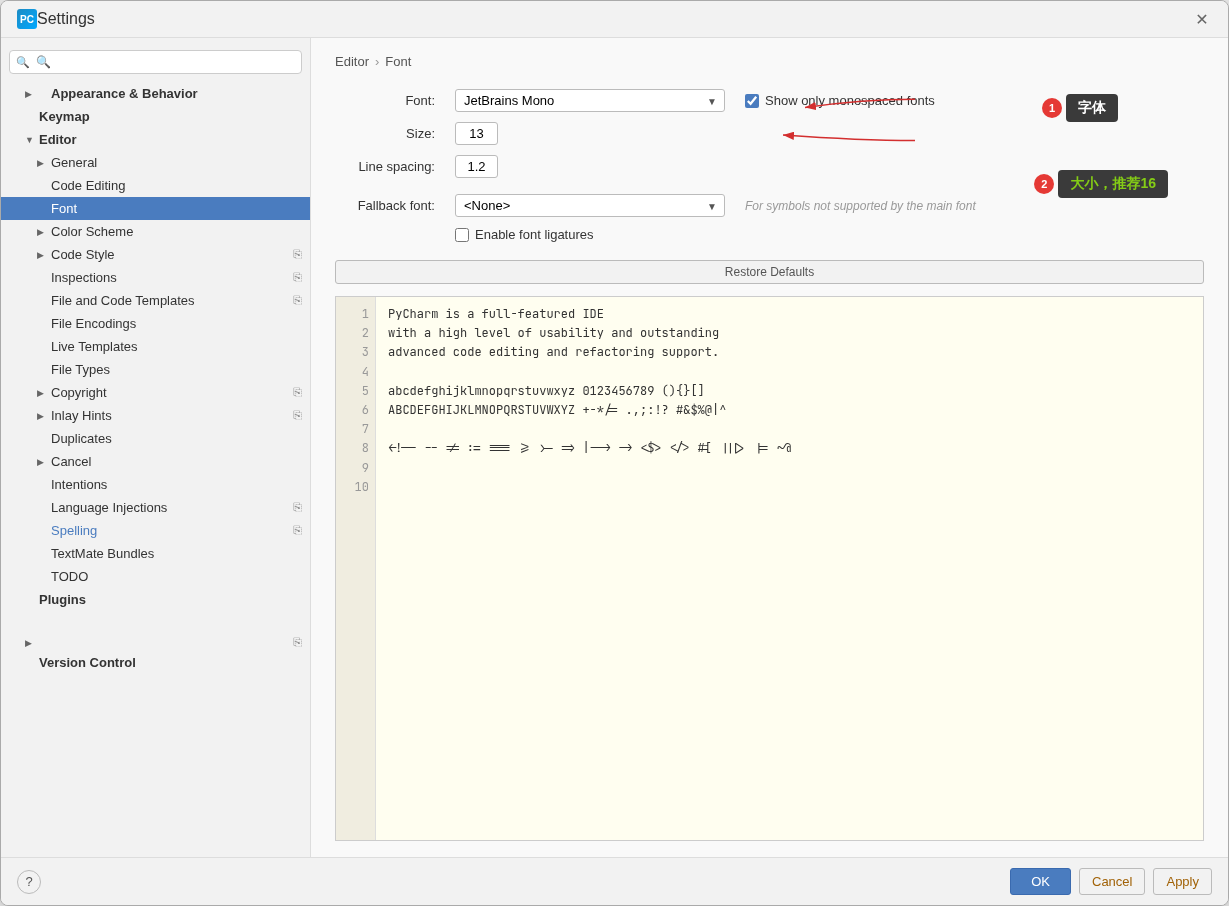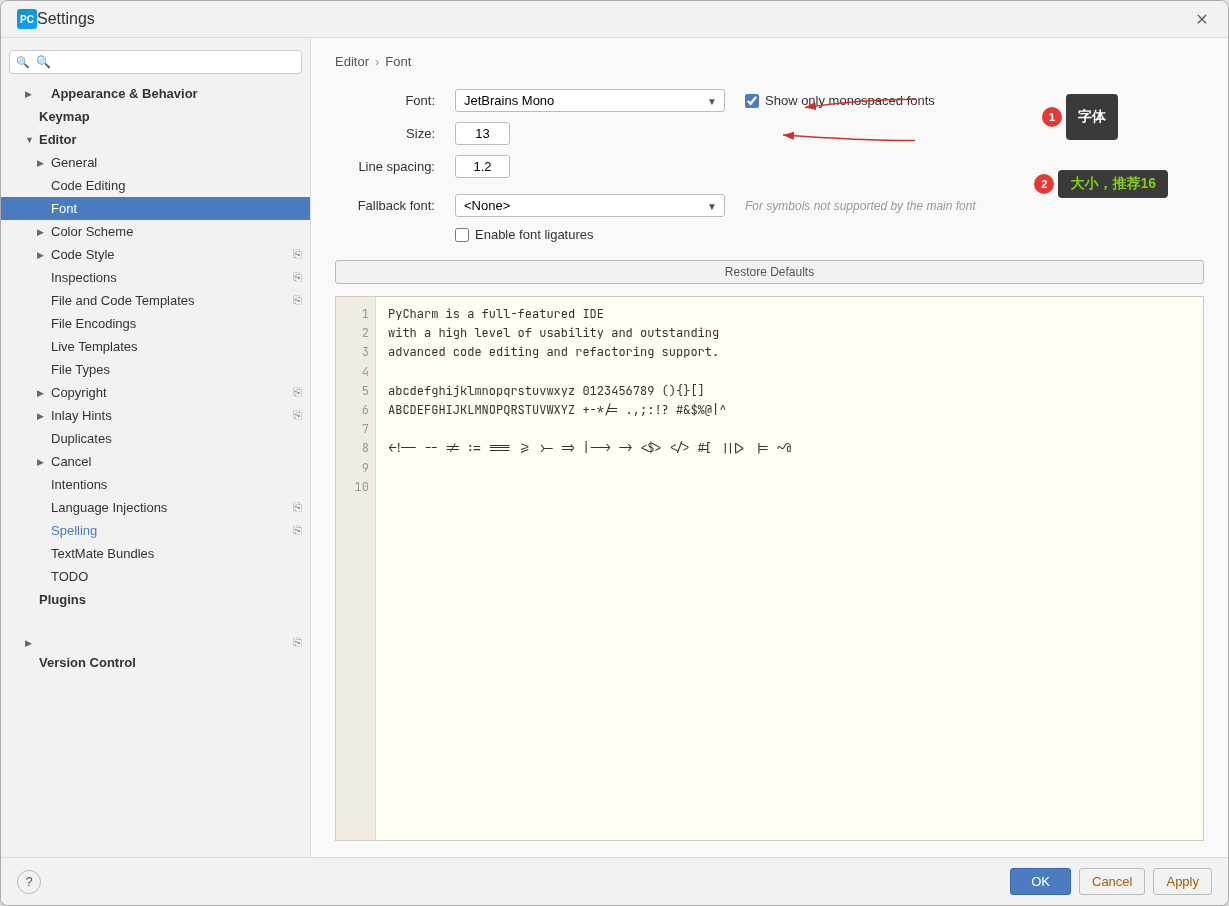--- a/index.html
+++ b/index.html
@@ -178,21 +178,21 @@
     .dropdown-arrow {
       position: absolute;
       right: 8px;
       top: 50%;
       transform: translateY(-50%);
       color: #555;
       pointer-events: none;
       font-size: 10px;
     }
     .small-input {
-      width: 55px;
+      width: 43px;
       padding: 3px 6px;
       border: 1px solid #bbb;
       border-radius: 3px;
       font-size: 13px;
       background: white;
       text-align: center;
     }
     .checkbox-row {
       display: flex;
       align-items: center;
@@ -510,21 +510,21 @@
           <div class="code-line">ABCDEFGHIJKLMNOPQRSTUVWXYZ +-*/= .,;:!? #&amp;$%@|^</div>
           <div class="code-line">&nbsp;</div>
           <div class="code-line">&lt;!-- -- != := === &gt;= &gt;- =&gt; |--&gt; -&gt; &lt;$&gt; &lt;/&gt; #[ |||&gt; |= ~@</div>
           <div class="code-line">&nbsp;</div>
           <div class="code-line">&nbsp;</div>
         </div>
       </div>
 
       <div style="position:absolute; top:56px; right:110px; display:flex; align-items:center; gap:4px; z-index:10;">
         <div style="width:20px;height:20px;background:#e53935;color:white;border-radius:50%;font-size:11px;font-weight:bold;display:flex;align-items:center;justify-content:center;">1</div>
-        <div style="background:#3a3a3a;color:white;padding:14px 12px;border-radius:4px;font-size:14px;font-weight:bold;">字体</div>
+        <div style="background:#3a3a3a;color:white;padding:5px 12px;border-radius:4px;font-size:14px;font-weight:bold;">字体</div>
       </div>
 
       <div style="position:absolute; top:132px; right:60px; display:flex; align-items:center; gap:4px; z-index:10;">
         <div style="width:20px;height:20px;background:#e53935;color:white;border-radius:50%;font-size:11px;font-weight:bold;display:flex;align-items:center;justify-content:center;">2</div>
         <div style="background:#3a3a3a;color:#84cc16;padding:5px 12px;border-radius:4px;font-size:14px;font-weight:bold;">大小，推荐16</div>
       </div>
 
       <svg class="svg-arrows" viewBox="0 0 900 400" style="position:absolute;top:20px;left:0;width:900px;height:220px;pointer-events:none;">
 
         <defs>

